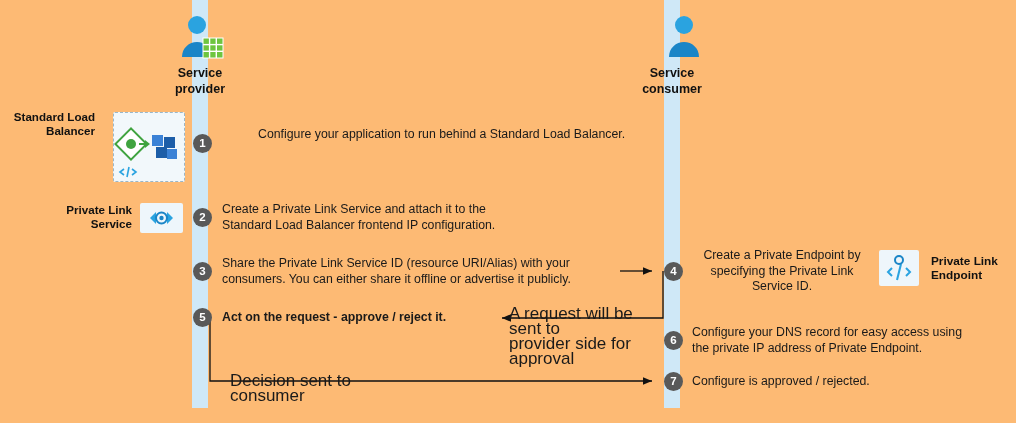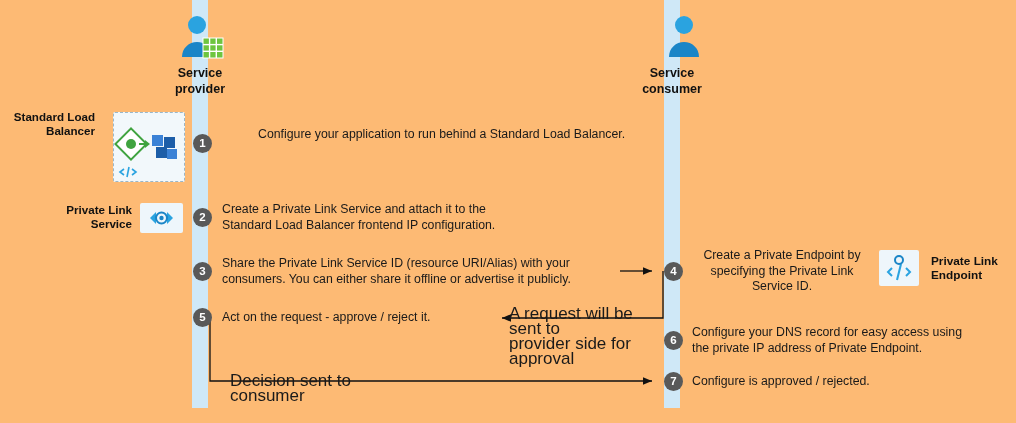--- a/index.html
+++ b/index.html
@@ -205,21 +205,21 @@
   <div class="step-num" style="left:193px; top:262px;">3</div>
   <div class="step-text" style="left:222px; top:256px; width:420px;">Share the Private Link Service ID (resource URI/Alias) with your
 consumers. You can either share it offline or advertise it publicly.</div>
 
   <div class="step-num" style="left:664px; top:262px;">4</div>
   <div class="step-text" style="left:692px; top:248px; width:180px;text-align:center;">Create a Private Endpoint by
 specifying the Private Link
 Service ID.</div>
 
   <div class="step-num" style="left:193px; top:308px;">5</div>
-  <div class="step-text" style="left:222px; top:310px; width:280px;">Act on the request - approve / reject it.</div>
+  <div class="step-text" style="left:222px; top:310px; width:280px;font-weight:bold;">Act on the request - approve / reject it.</div>
 
   <div class="small-note" style="left:509px; top:306px; width:148px;">A request will be sent to
 provider side for approval</div>
 
   <div class="step-num" style="left:664px; top:331px;">6</div>
   <div class="step-text" style="left:692px; top:325px; width:330px;">Configure your DNS record for easy access using
 the private IP address of Private Endpoint.</div>
 
   <div class="small-note" style="left:230px; top:373px; width:180px;">Decision sent to consumer</div>
 

